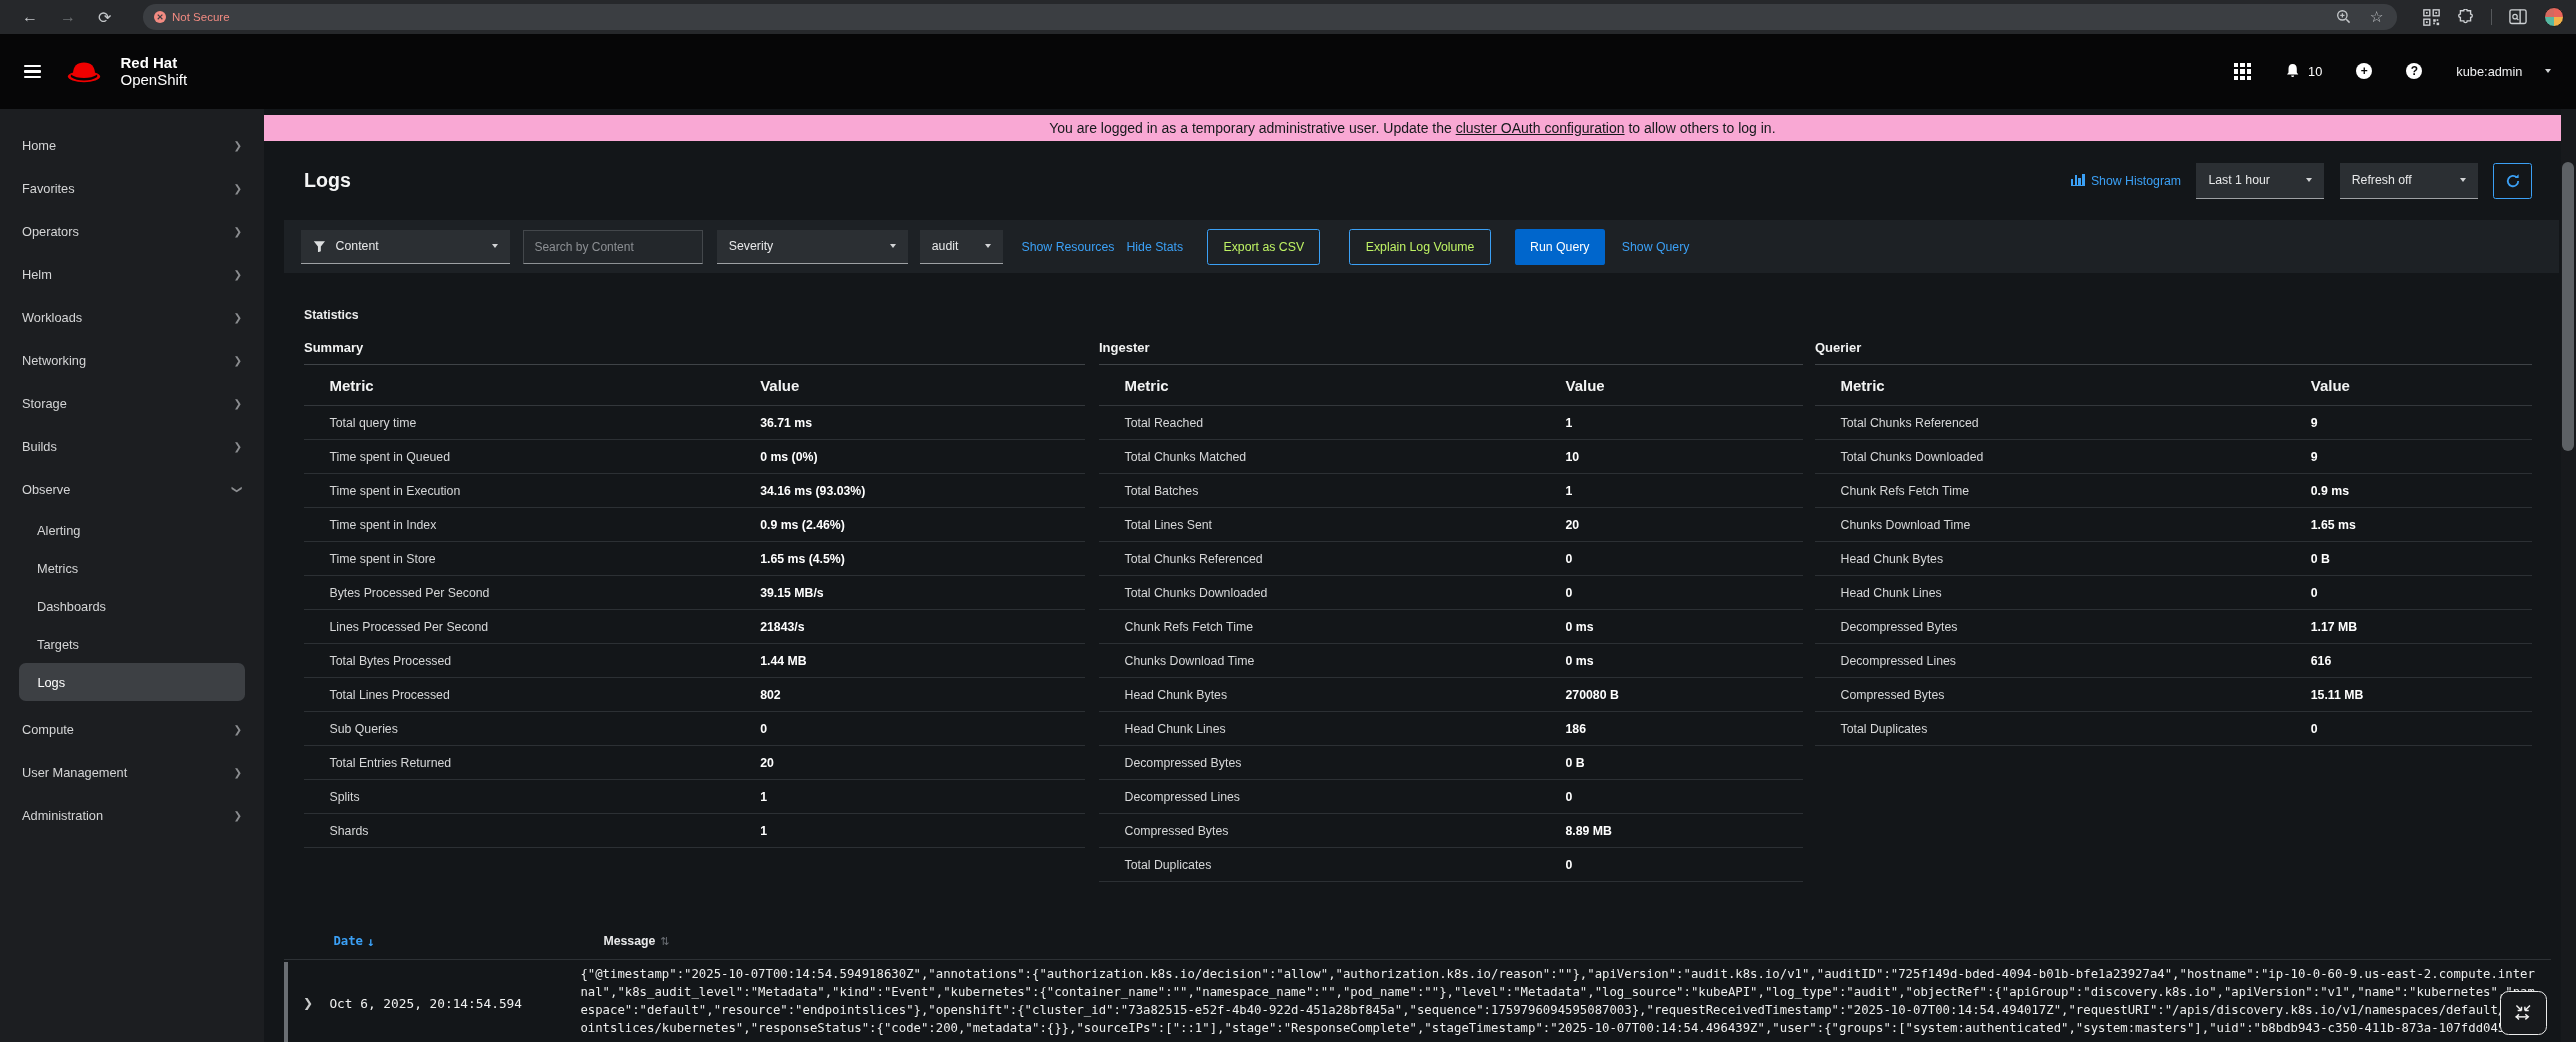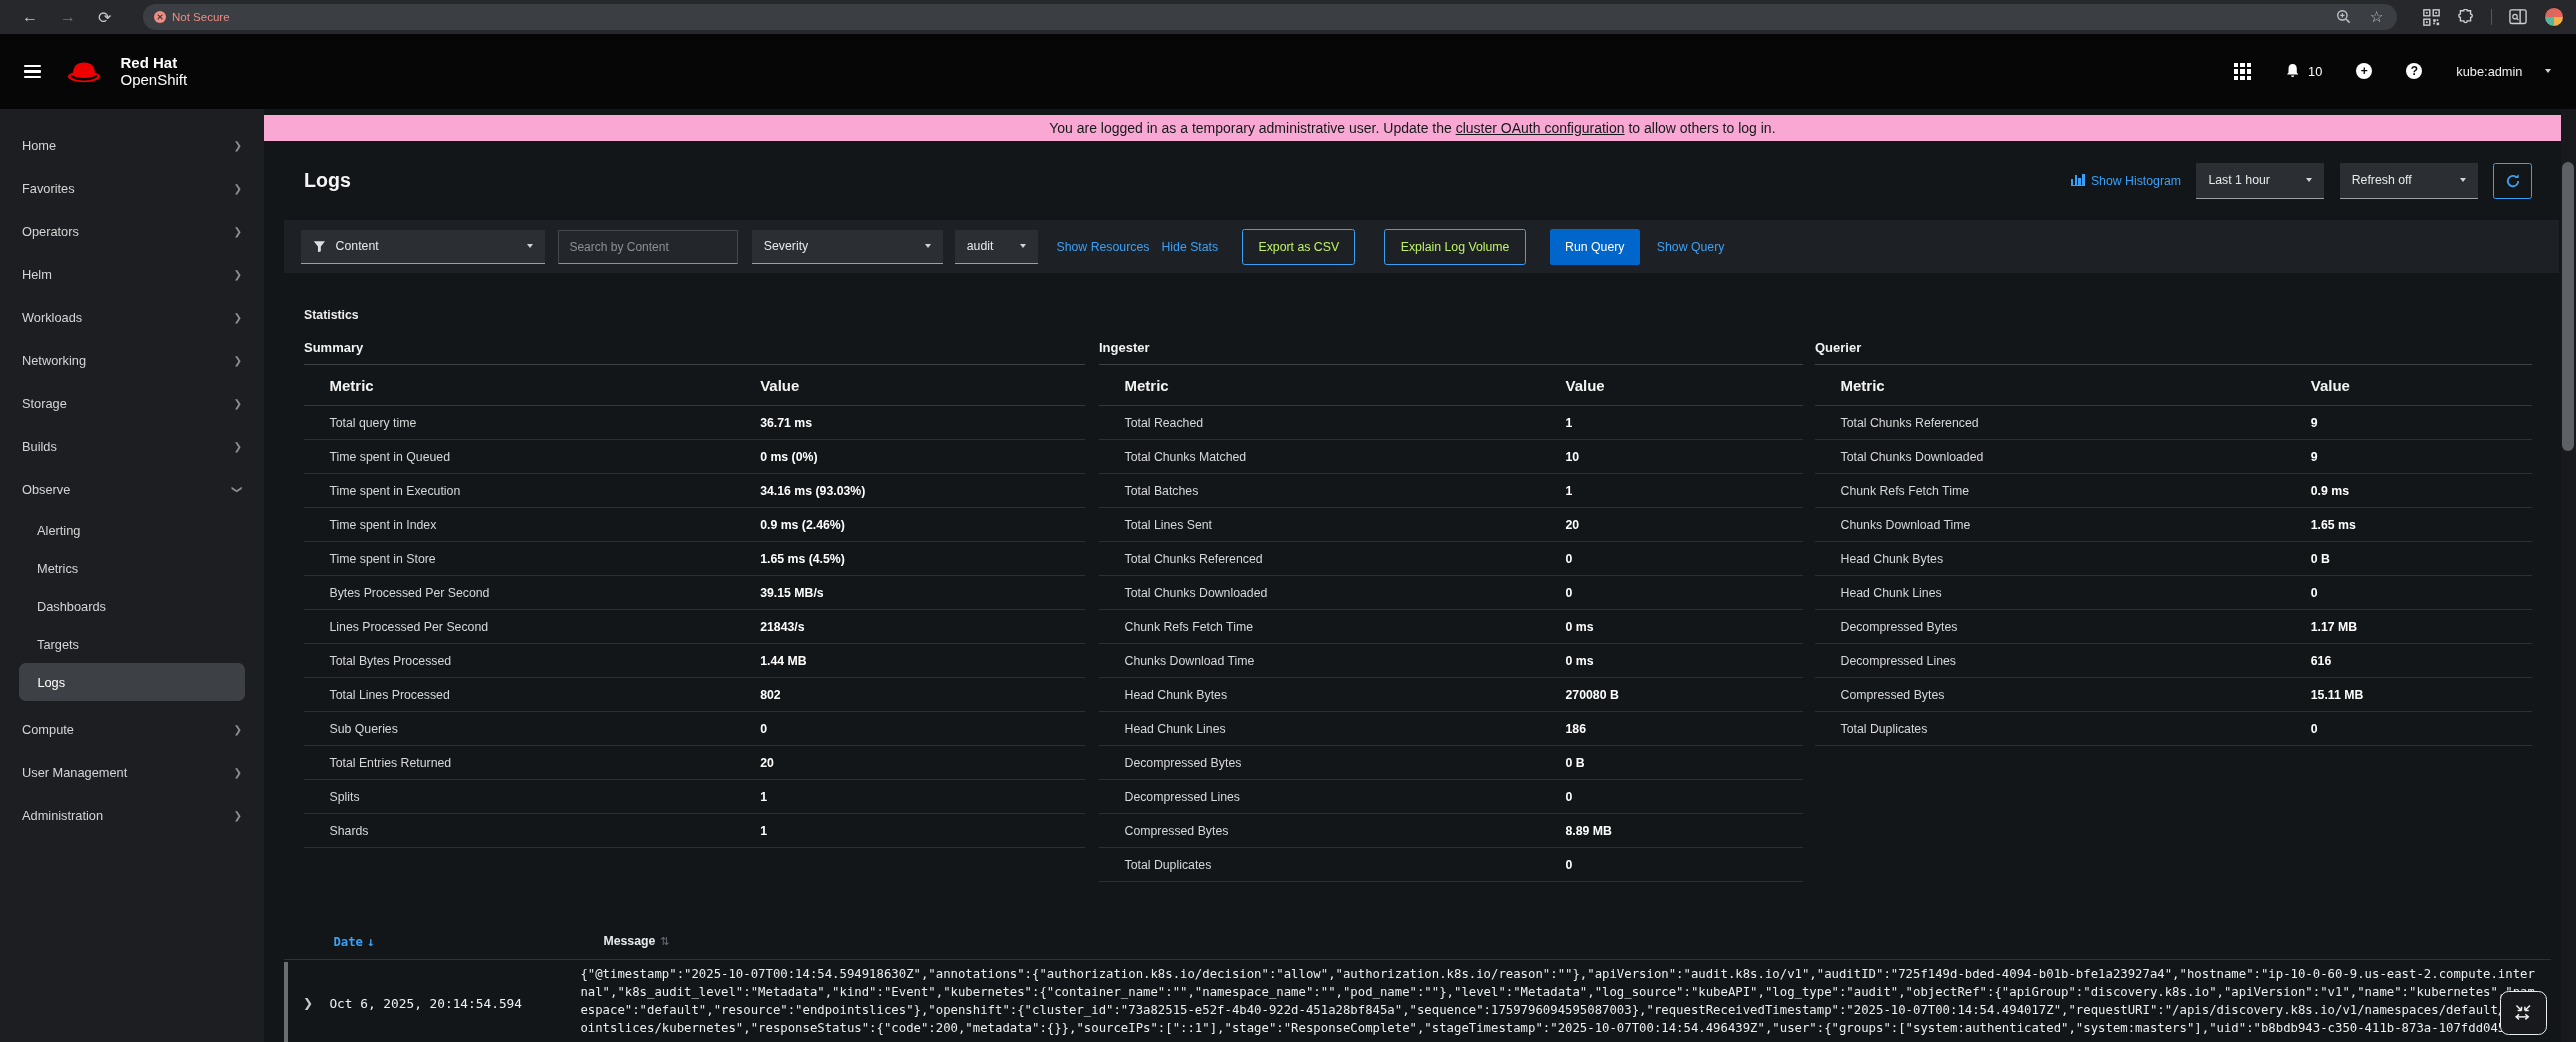--- a/index.html
+++ b/index.html
@@ -68,21 +68,21 @@
   #stats-title { position:absolute; left:40px; top:199px; font-size:12.3px; font-weight:bold; color:#eceded; }
   .stat-col { position:absolute; top:231px; }
   .stat-heading { font-size:13px; font-weight:bold; color:#f2f3f3; padding-bottom:9.4px; border-bottom:0.9px solid #3f4347; }
   .stat-head-row { display:flex; padding:12px 0 11px 25.5px; border-bottom:0.9px solid #33373b; font-size:15px; font-weight:bold; color:#f2f3f3; }
   .stat-row { display:flex; align-items:center; height:34px; padding-left:25.5px; border-bottom:0.9px solid #2c3034; font-size:12.3px; }
   .cell-metric { flex:0 0 var(--split); color:#d6d7d8; font-weight:400; }
   .cell-value { color:#fff; font-weight:bold; }
 
   #log-section { position:absolute; left:20.4px; right:25.5px; top:822px; bottom:0; }
   .log-head { position:relative; height:29px; border-bottom:0.9px solid #2d3135; }
-  .date-h { position:absolute; left:49px; top:3.4px; display:flex; align-items:center; gap:4px; color:#3ba0f5; font-weight:bold; font-size:12.3px; font-family:"DejaVu Sans Mono","Liberation Mono",monospace; cursor:pointer; }
+  .date-h { position:absolute; left:49px; top:3.4px; display:flex; align-items:flex-start; gap:4px; color:#3ba0f5; font-weight:bold; font-size:12.3px; font-family:"DejaVu Sans Mono","Liberation Mono",monospace; cursor:pointer; }
   .sort-down { font-size:12.8px; color:#3ba0f5; font-weight:bold; }
   .msg-h { position:absolute; left:319px; top:3.4px; display:flex; align-items:center; gap:5px; color:#e8e9ea; font-weight:bold; font-size:12.3px; cursor:pointer; }
   .sort-both { color:#6a6e73; font-size:11px; font-weight:normal; }
   .log-row { position:relative; height:85px; }
   .row-bar { position:absolute; left:0; top:1.7px; bottom:0; width:3.4px; background:#6a6e73; }
   .row-chev { position:absolute; left:18.7px; top:50%; transform:translateY(-50%); color:#c8caca; font-size:12px; cursor:pointer; }
   .row-date { position:absolute; left:45px; top:50%; transform:translateY(-50%); font-family:"DejaVu Sans Mono","Liberation Mono",monospace; font-size:12.8px; color:#f0f1f1; white-space:nowrap; }
   .row-msg { position:absolute; left:296px; right:0; top:5.1px; font-family:"DejaVu Sans Mono","Liberation Mono",monospace; font-size:12.3px; line-height:18px; color:#eceded; overflow:hidden; }
   .msg-line { white-space:nowrap; overflow:hidden; }
 
@@ -300,21 +300,21 @@
       <div class="refresh-btn">
         <svg class="gl" width="16" height="16" viewBox="0 0 16 16">
             <path d="M13.2 8 a5.2 5.2 0 1 1 -1.5 -3.6" fill="none" stroke="#3ba0f5" stroke-width="1.8"></path>
             <path d="M13.6 1.2 L13.6 5 L9.8 5 Z" fill="#3ba0f5"></path>
           </svg>
       </div>
     </div>
   </div>
 
   <div id="filter-band">
-    <div class="select" style="width:244px; height:34px;">
+    <div class="select" style="width:209px; height:34px;">
       <svg class="gl" width="12.8" height="12.8" viewBox="0 0 16 16">
           <path d="M1 1.5 L15 1.5 L9.8 8 L9.8 14 L6.2 15.5 L6.2 8 Z" fill="#dcdedf"></path>
         </svg>
       <span>Content</span>
       <span class="caret" style="margin-left:auto;"></span>
     </div>
     <input class="search-input" style="margin-left: 13.6px;" placeholder="Search by Content">
     <div class="select" style="width:191px; height:34px; margin-left:13.6px;">
       <span>Severity</span>
       <span class="caret" style="margin-left:auto;"></span>

